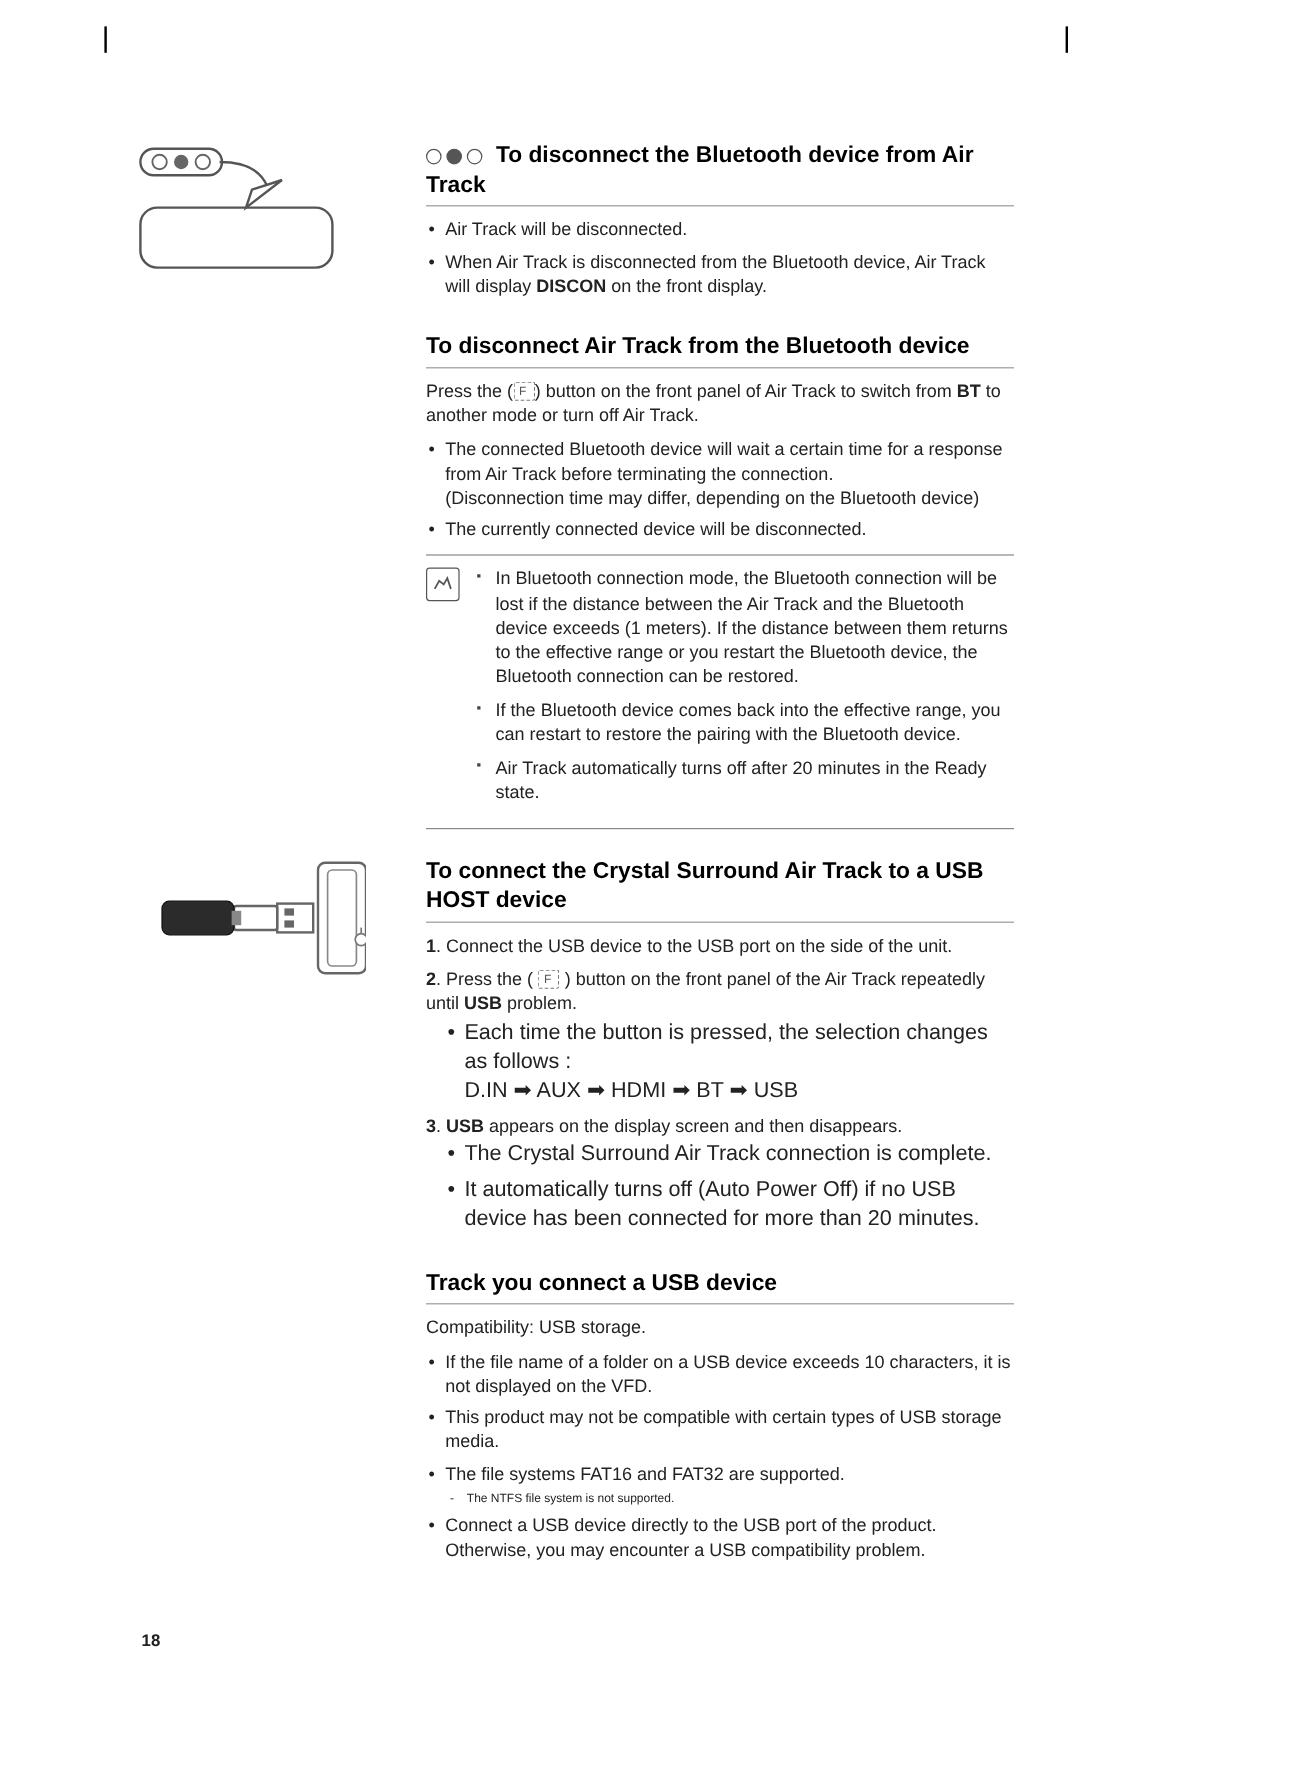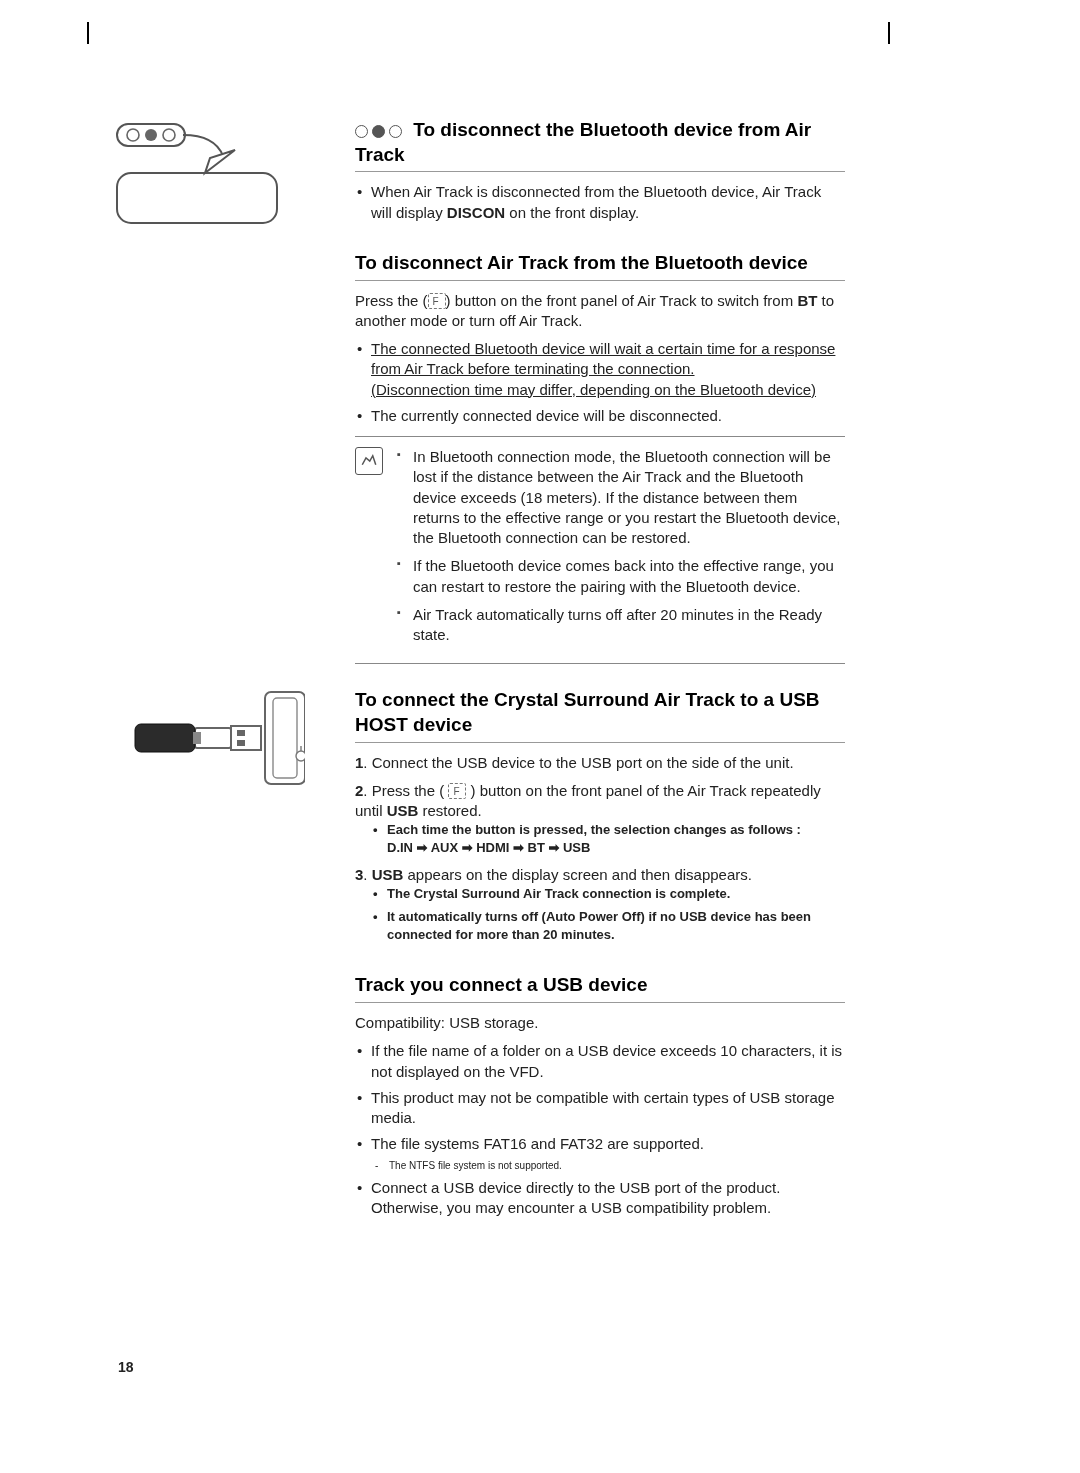--- a/index.html
+++ b/index.html
@@ -20,21 +20,21 @@
   .dot-row .dot { width:13px; height:13px; border-radius:50%; background:#fff; border:1.5px solid #555; display:inline-block; }
   .dot-row .dot.fill { background:#555; }
   p.para { font-size: 15px; line-height: 1.35; margin-bottom: 8px; }
   ul.bullets { list-style: none; padding-left: 0; margin-bottom: 6px; }
   ul.bullets > li { font-size: 15px; line-height: 1.35; padding-left: 16px; position: relative; margin-bottom: 6px; }
   ul.bullets > li::before { content: "•"; position: absolute; left: 2px; top: 0; }
   ul.sub-dash { list-style: none; padding-left: 0; }
   ul.sub-dash > li { font-size: 10px; line-height: 1.35; padding-left: 18px; position: relative; margin-top: 4px; }
   ul.sub-dash > li::before { content: "-"; position: absolute; left: 4px; top: 0; }
   ul.sub-bullets { list-style: none; padding-left: 16px; }
-  ul.sub-bullets > li { font-size: 13px; line-height: 1.35; padding-left: 16px; position: relative; margin-bottom: 6px; font-weight: bold; }
+  ul.sub-bullets > li { font-size: 18px; line-height: 1.35; padding-left: 16px; position: relative; margin-bottom: 6px; }
   ul.sub-bullets > li::before { content: "•"; position: absolute; left: 2px; top: 0; }
   ol.numbered { list-style: none; padding-left: 0; }
   ol.numbered > li { font-size: 15px; line-height: 1.35; margin-bottom: 8px; }
   .bold { font-weight: bold; }
   .inline-icon { display: inline-block; vertical-align: -3px; width: 18px; height: 16px; border: 1px dashed #777; border-radius: 2px; position: relative; }
   .inline-icon::after { content: "F"; font-size: 10px; position: absolute; left: 4px; top: 1px; color: #555; }
   .note-rule { border-top: 1px solid #888; margin: 10px 0 0 0; }
   .note-block { display: flex; align-items: flex-start; gap: 12px; padding-top: 10px; border-bottom: 1px solid #888; padding-bottom: 10px; margin-bottom: 14px; }
   .note-icon { width: 28px; height: 28px; border: 1px solid #555; border-radius: 3px; flex: 0 0 28px; display:flex; align-items:center; justify-content:center; }
   ul.square-bullets { list-style: none; padding: 0; }
@@ -72,46 +72,47 @@
       <div class="right-col">
         <h3 class="sec-title">
           <span class="dot-row">
               <span class="dot"></span>
               <span class="dot fill"></span>
               <span class="dot"></span>
             </span>
           <span>To disconnect the Bluetooth device from Air Track</span>
         </h3>
         <ul class="bullets">
+          <li>Air Track will be disconnected.</li>
           <li>
             <span>When Air Track is disconnected from the Bluetooth device, Air Track will display </span><span class="bold">DISCON</span><span> on the front display.</span>
           </li>
         </ul>
 
         <div class="spacer"></div>
 
         <h3 class="sec-title">To disconnect Air Track from the Bluetooth device</h3>
         <p class="para">
           <span>Press the (</span><span class="inline-icon"></span><span>) button on the front panel of Air Track to switch from </span><span class="bold">BT</span><span> to another mode or turn off Air Track.</span>
         </p>
         <ul class="bullets">
-          <li style="white-space: pre-line; text-decoration: underline;">The connected Bluetooth device will wait a certain time for a response from Air Track before terminating the connection.
+          <li style="white-space: pre-line;">The connected Bluetooth device will wait a certain time for a response from Air Track before terminating the connection.
 (Disconnection time may differ, depending on the Bluetooth device)</li>
           <li>The currently connected device will be disconnected.</li>
         </ul>
 
         <div class="note-rule"></div>
         <div class="note-block">
           <div class="note-icon">
             <svg width="18" height="18" viewBox="0 0 24 24">
                 <path d="M3 17l5-9 5 4 4-7 4 12" fill="none" stroke="#555" stroke-width="2"></path>
               </svg>
           </div>
           <ul class="square-bullets">
-            <li>In Bluetooth connection mode, the Bluetooth connection will be lost if the distance between the Air Track and the Bluetooth device exceeds (18 meters). If the distance between them returns to the effective range or you restart the Bluetooth device, the Bluetooth connection can be restored.</li>
+            <li>In Bluetooth connection mode, the Bluetooth connection will be lost if the distance between the Air Track and the Bluetooth device exceeds (1 meters). If the distance between them returns to the effective range or you restart the Bluetooth device, the Bluetooth connection can be restored.</li>
             <li>If the Bluetooth device comes back into the effective range, you can restart to restore the pairing with the Bluetooth device.</li>
             <li>Air Track automatically turns off after 20 minutes in the Ready state.</li>
           </ul>
         </div>
       </div>
     </div>
 
     <div class="spacer-sm"></div>
 
     <div class="row">
@@ -131,21 +132,21 @@
           </svg>
         </div>
       </div>
       <div class="right-col">
         <h3 class="sec-title">To connect the Crystal Surround Air Track to a USB HOST device</h3>
         <ol class="numbered">
           <li>
             <span class="bold">1</span><span>. Connect the USB device to the USB port on the side of the unit.</span>
           </li>
           <li>
-            <span class="bold">2</span><span>. Press the ( </span><span class="inline-icon"></span><span> ) button on the front panel of the Air Track repeatedly until </span><span class="bold">USB</span><span> restored.</span>
+            <span class="bold">2</span><span>. Press the ( </span><span class="inline-icon"></span><span> ) button on the front panel of the Air Track repeatedly until </span><span class="bold">USB</span><span> problem.</span>
             <ul class="sub-bullets">
               <li>
                 <span>Each time the button is pressed, the selection changes as follows :</span><br>
                 <span>D.IN ➡ AUX ➡ HDMI ➡ BT ➡ USB</span>
               </li>
             </ul>
           </li>
           <li>
             <span class="bold">3</span>. <span class="bold">USB</span><span> appears on the display screen and then disappears.</span>
             <ul class="sub-bullets">

